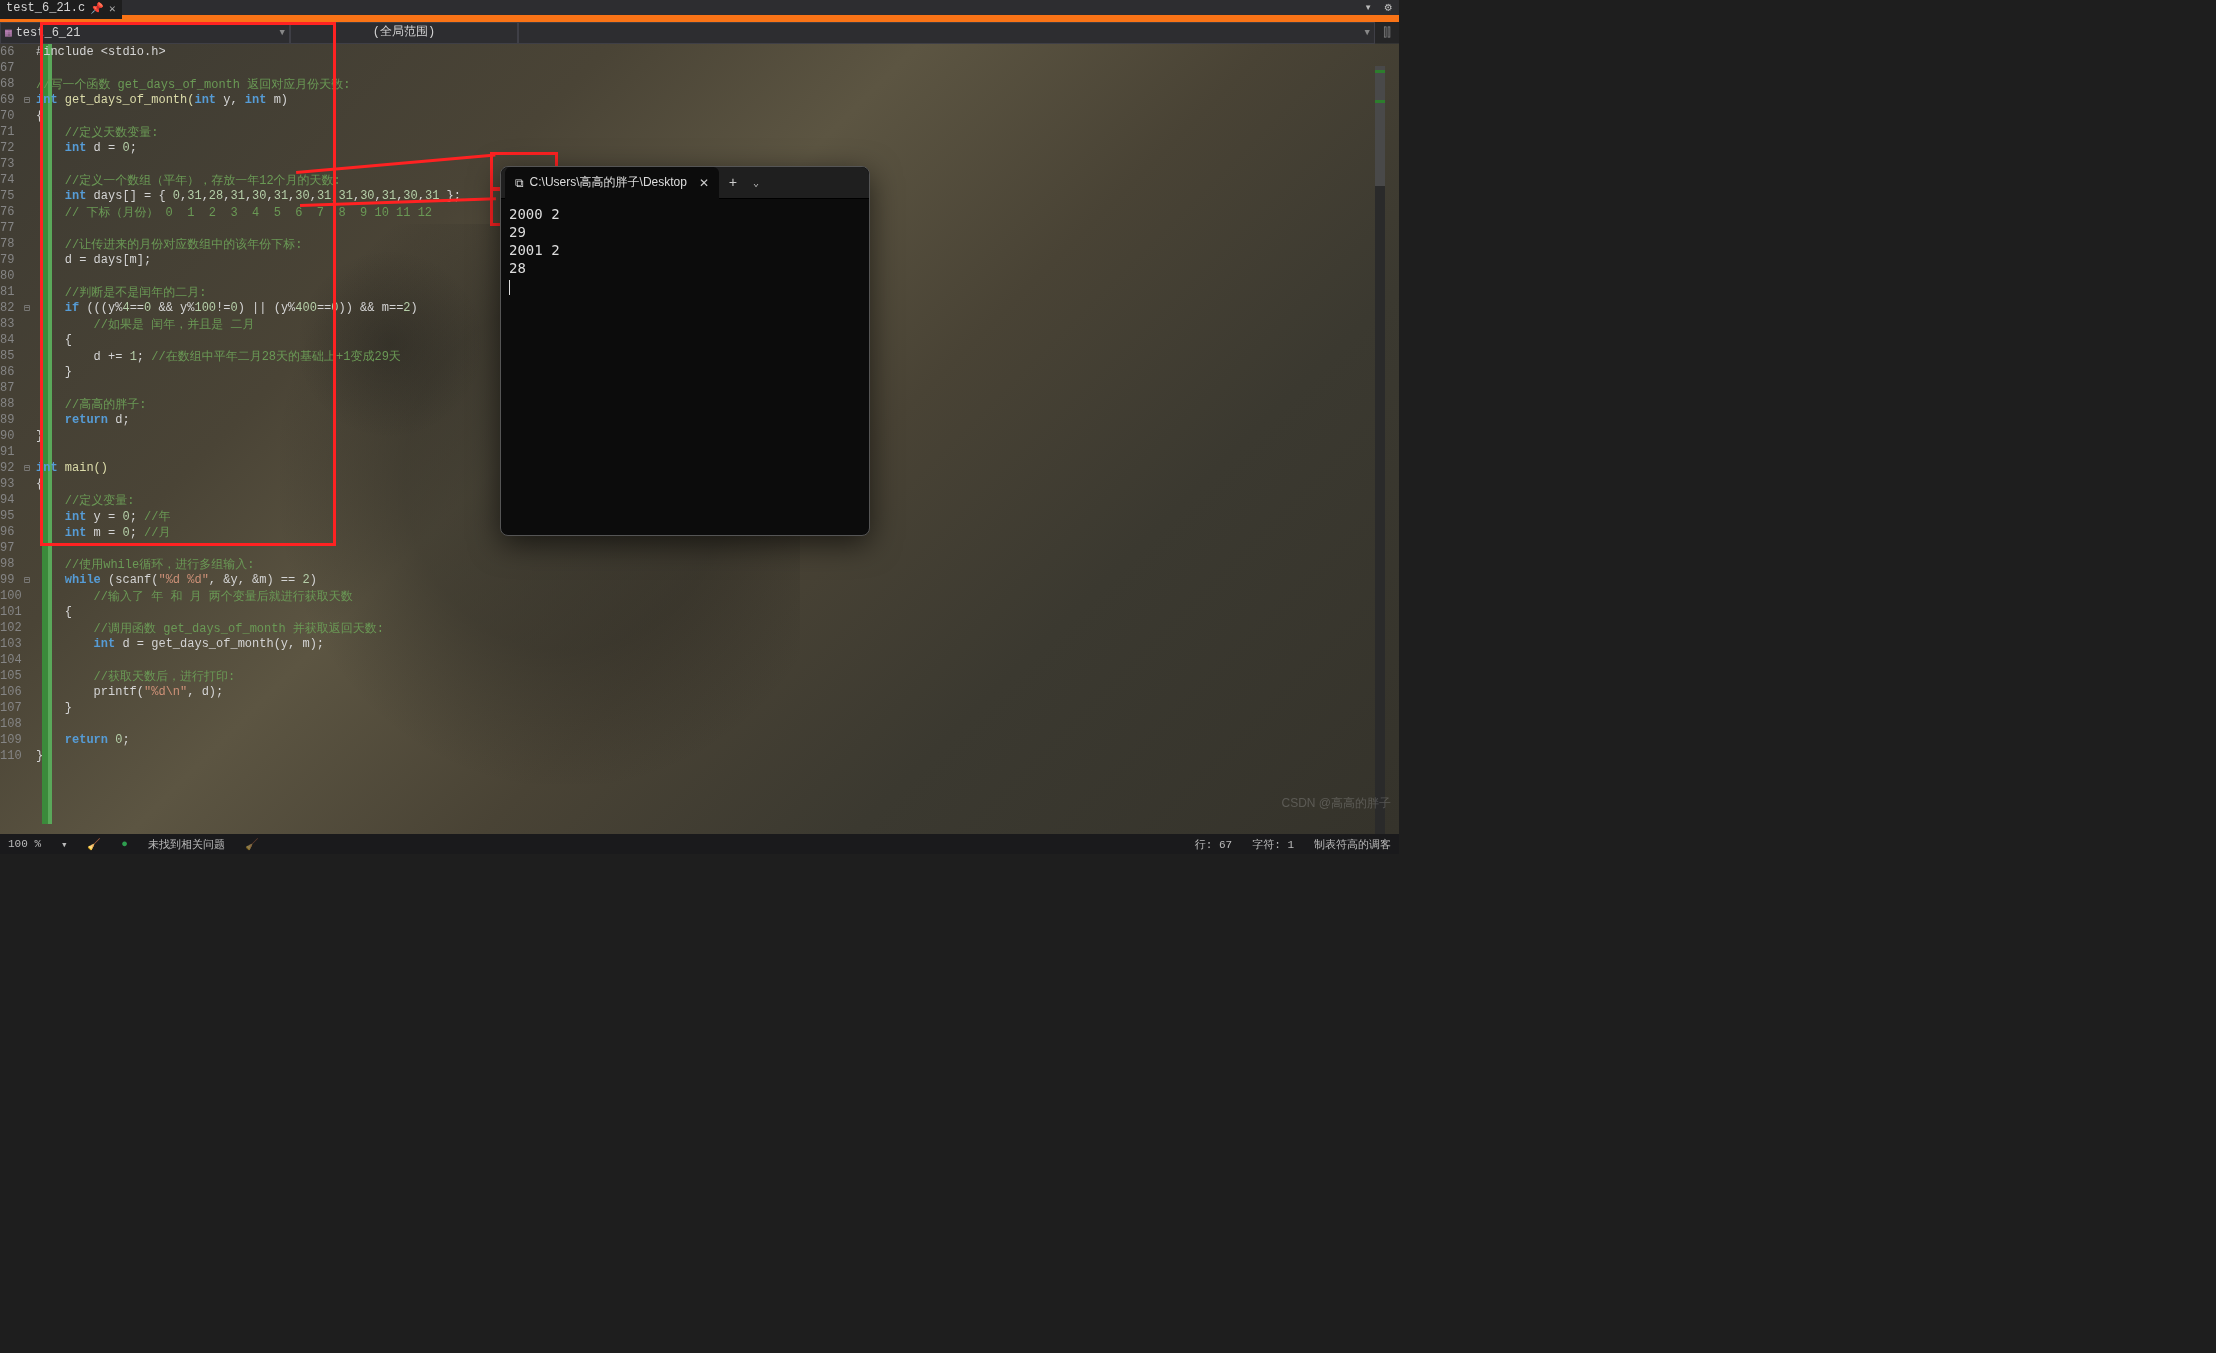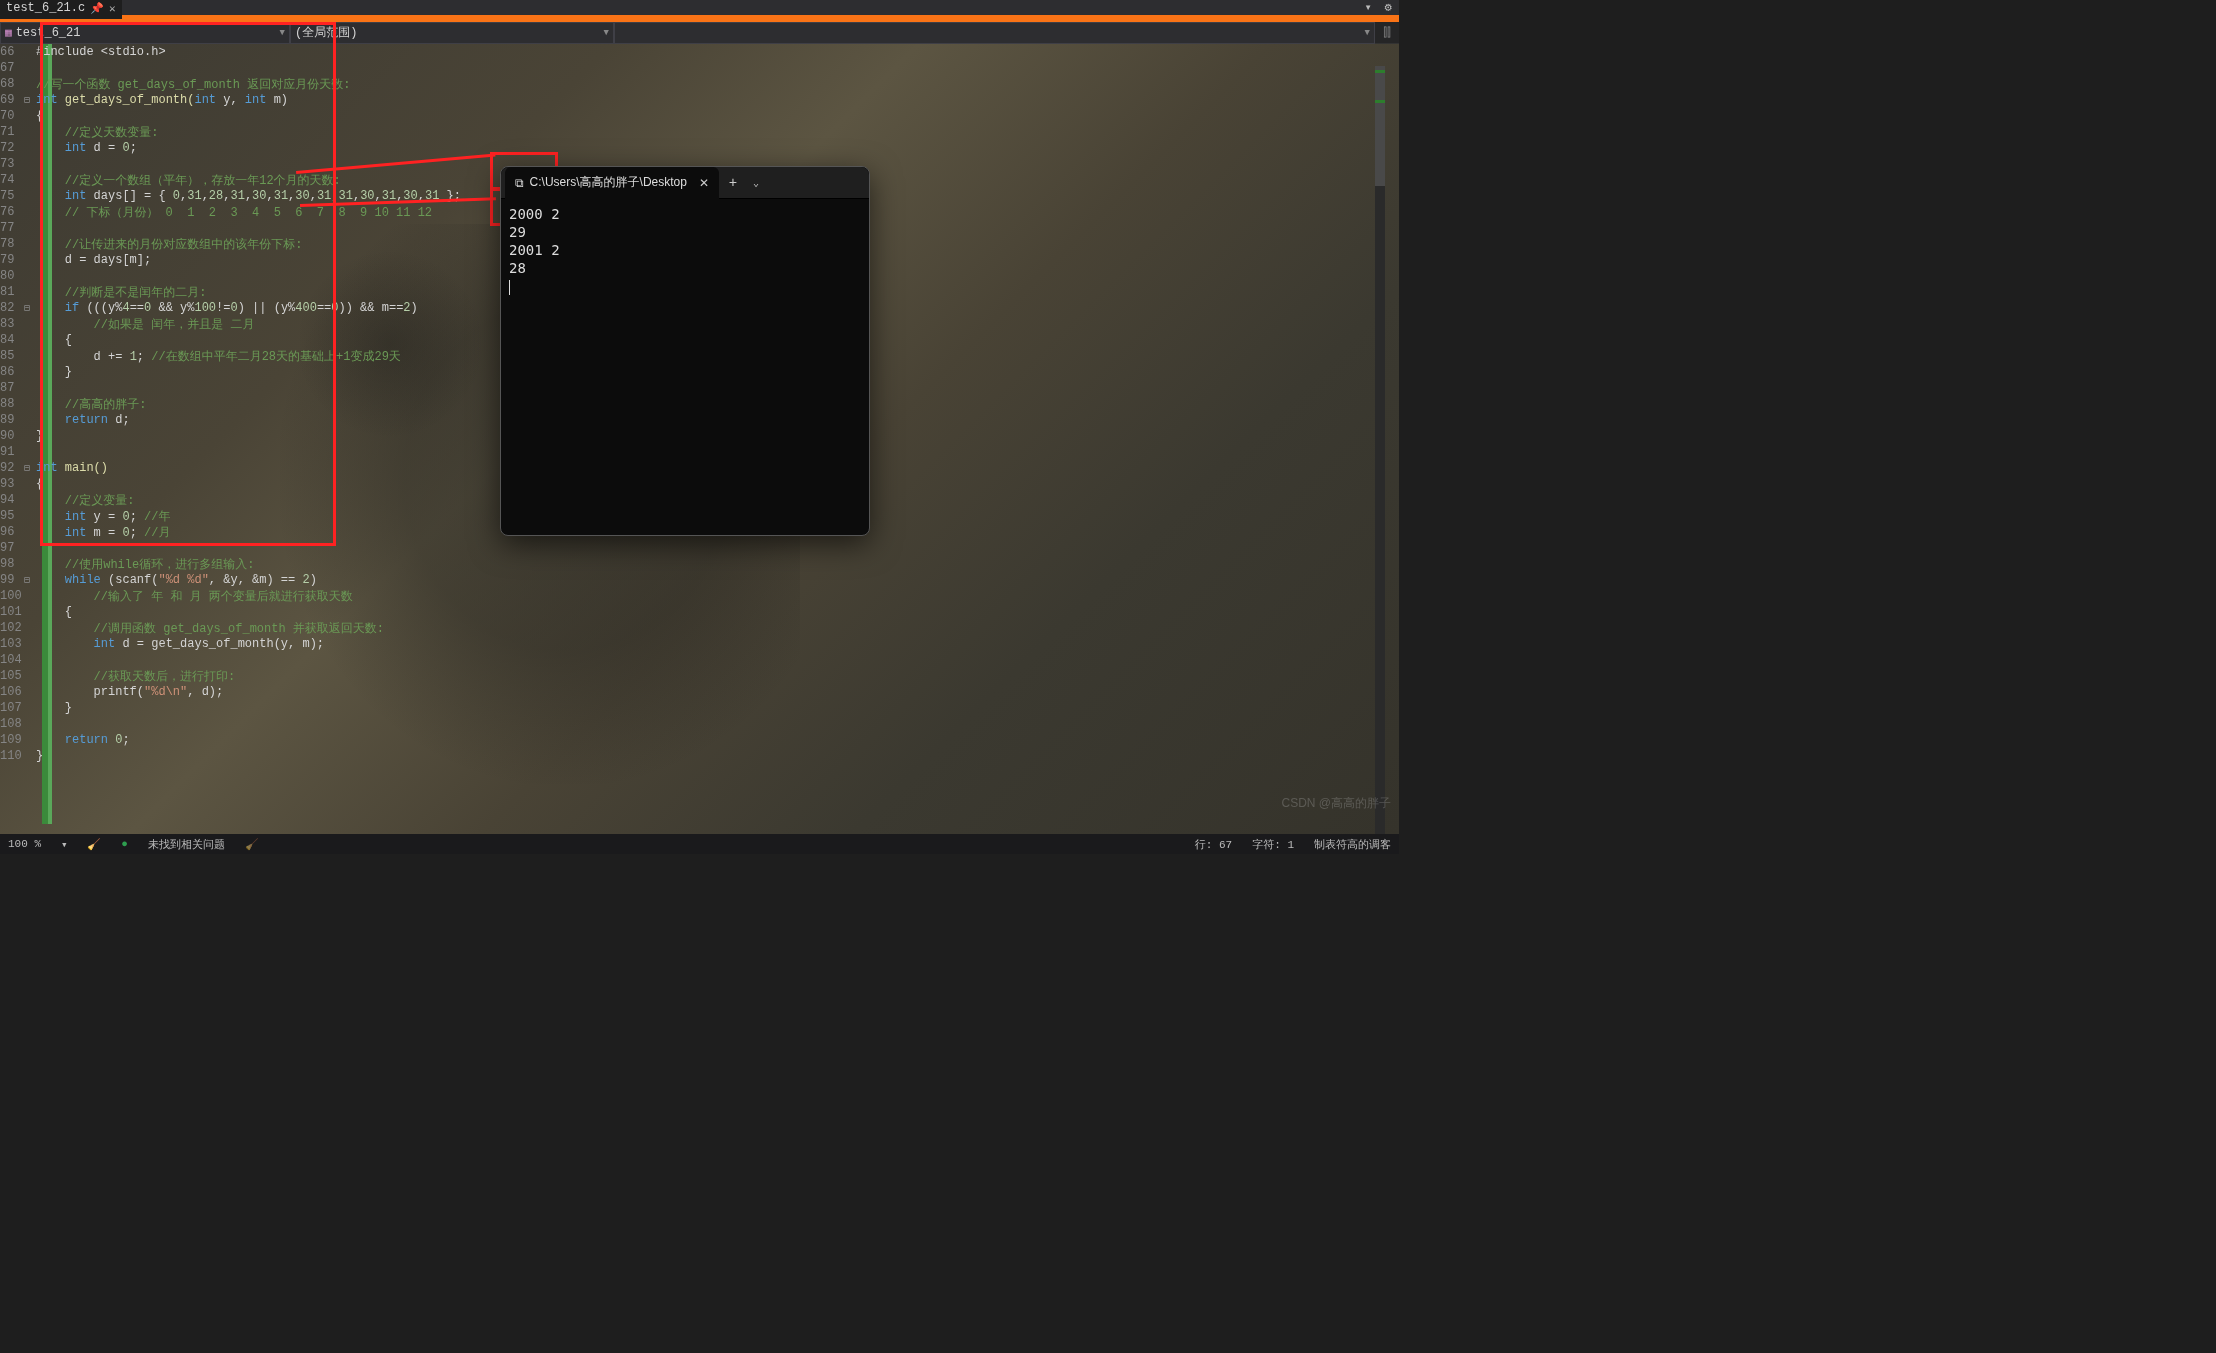--- a/index.html
+++ b/index.html
@@ -14,38 +14,38 @@
 .tabbar .spacer { flex:1; }
 .winbtn { width:18px; text-align:center; color:#bbb; cursor:pointer; }
 .gearbtn { width:22px; text-align:center; color:#bbb; cursor:pointer; }
 
 
 .crumbrow { height:22px; background:#252526; display:flex; align-items:center; border-bottom:1px solid #333; }
 .crumb { display:flex; align-items:center; height:22px; border:1px solid #3f3f46; background:#2d2d30; padding:0 4px; gap:4px; }
 .crumb .ico { color:#c586c0; font-size:11px; }
 .crumb .dd { color:#888; font-size:9px; }
 .crumbrow .crumb:first-child { width:290px; }
-.crumbrow .crumb.scope { width:324px; }
+.crumbrow .crumb.scope { width:228px;flex-direction:column; }
 .crumbrow .crumb.empty { flex:1; }
 .splitbtn { width:24px; text-align:center; color:#888; cursor:pointer; }
 
 
 .editor { position:relative; height:790px; background:linear-gradient(135deg,#3d3a32 0%,#4a4436 28%,#5c5542 42%,#494335 58%,#3b3930 75%,#35332b 100%); }
 .bgshade { position:absolute; left:280px; top:180px; width:520px; height:560px; background:radial-gradient(ellipse at 55% 45%,rgba(32,32,30,0.45) 0%,rgba(28,28,26,0.35) 40%,transparent 72%); pointer-events:none; }
 .bgshade2 { position:absolute; left:300px; top:200px; width:180px; height:200px; background:radial-gradient(circle,rgba(20,20,20,0.5) 0%,transparent 70%); pointer-events:none; opacity:0.6; }
 .vbar { position:absolute; left:42px; top:0; width:6px; height:780px; background:#3b8a3b; }
 .vbar2 { position:absolute; left:48px; top:0; width:4px; height:780px; background:#5aa85a; }
 
 .code { position:absolute; left:0; top:0; }
 .line { display:flex; height:16px; align-items:center; }
 .ln { width:20px; text-align:right; padding-right:8px; color:#858585; font-size:12px; }
 .fold { width:14px; color:#888; text-align:center; font-size:10px; }
 .txt { white-space:pre; padding-left:2px; }
 
-.k { color:#569cd6; }
+.k { color:#569cd6;font-weight:bold; }
 .fn { color:#dcdcaa; }
 .s { color:#ce9178; }
 .n { color:#b5cea8; }
 .c { color:#6a9955; }
 .p { color:#d4d4d4; }
 
 
 .redbox { position:absolute; border:3px solid #f22; pointer-events:none; }
 .redline { position:absolute; height:0; border-top:3px solid #f22; transform-origin:0 0; pointer-events:none; }
 

